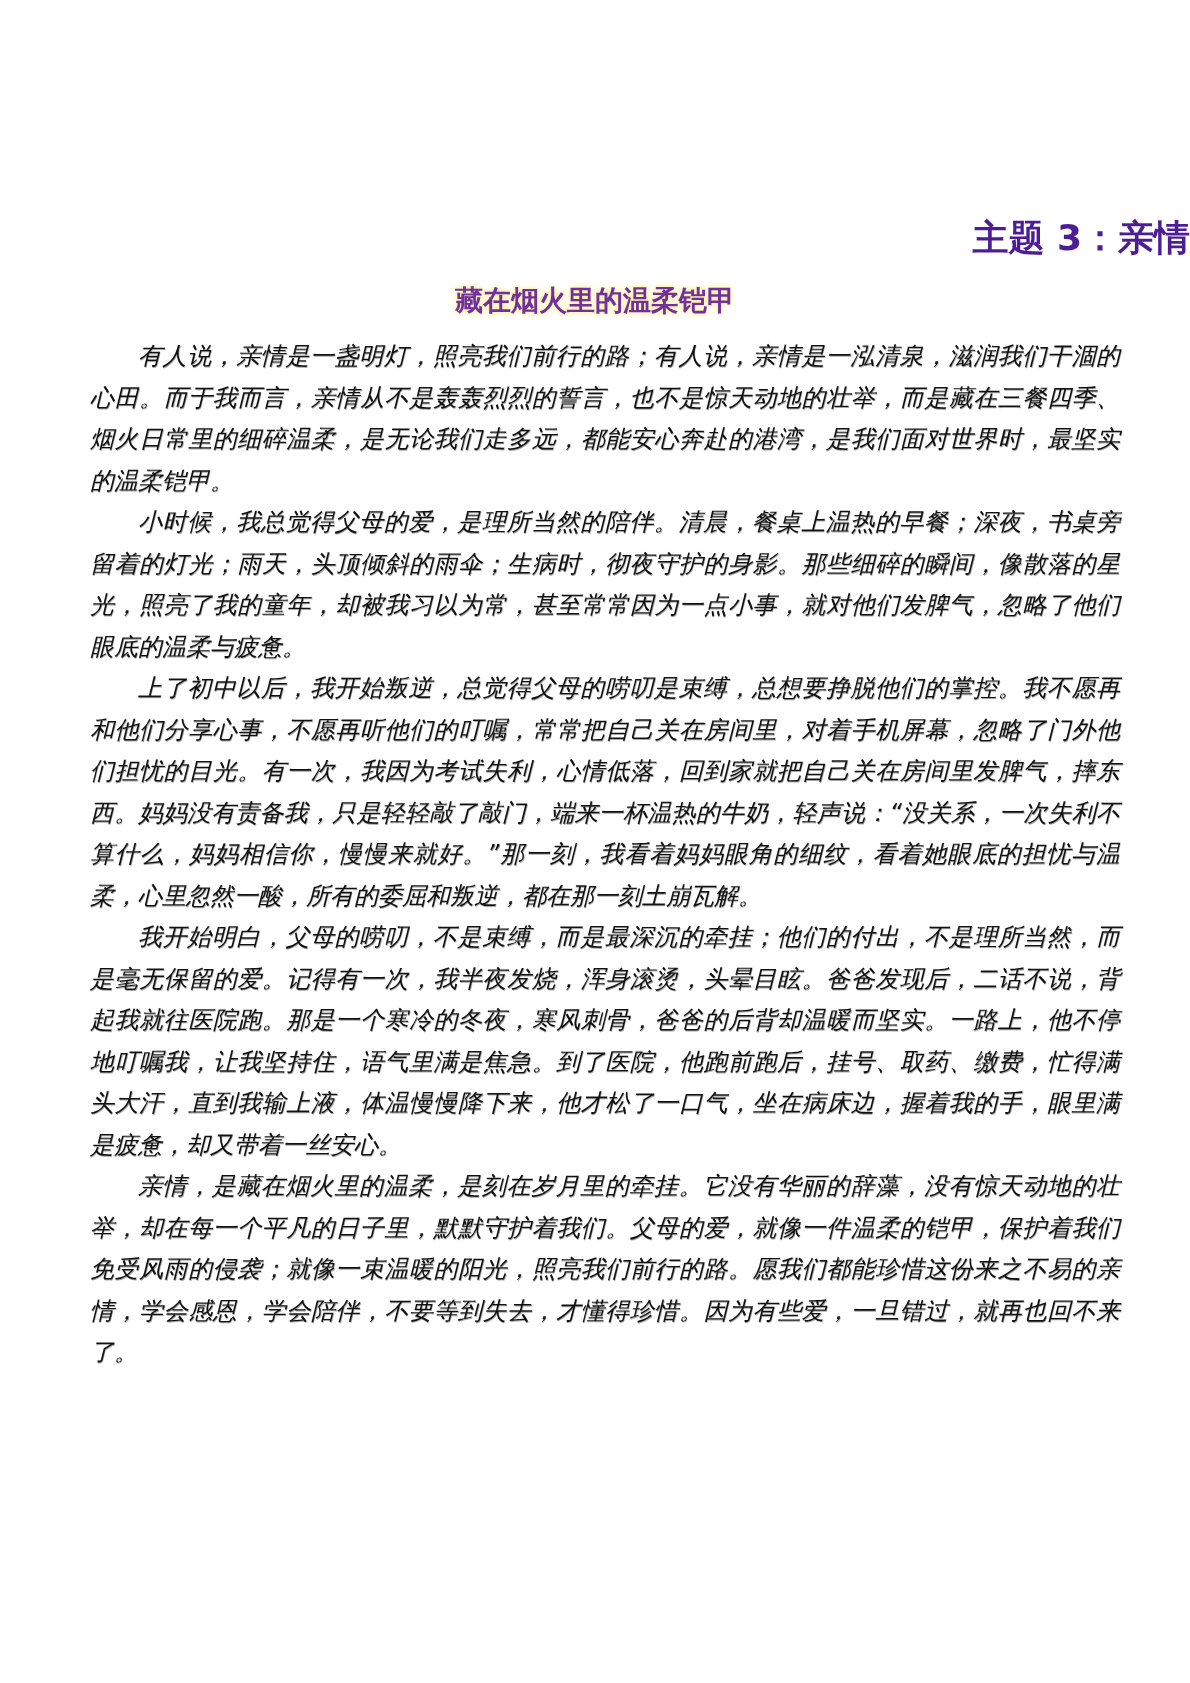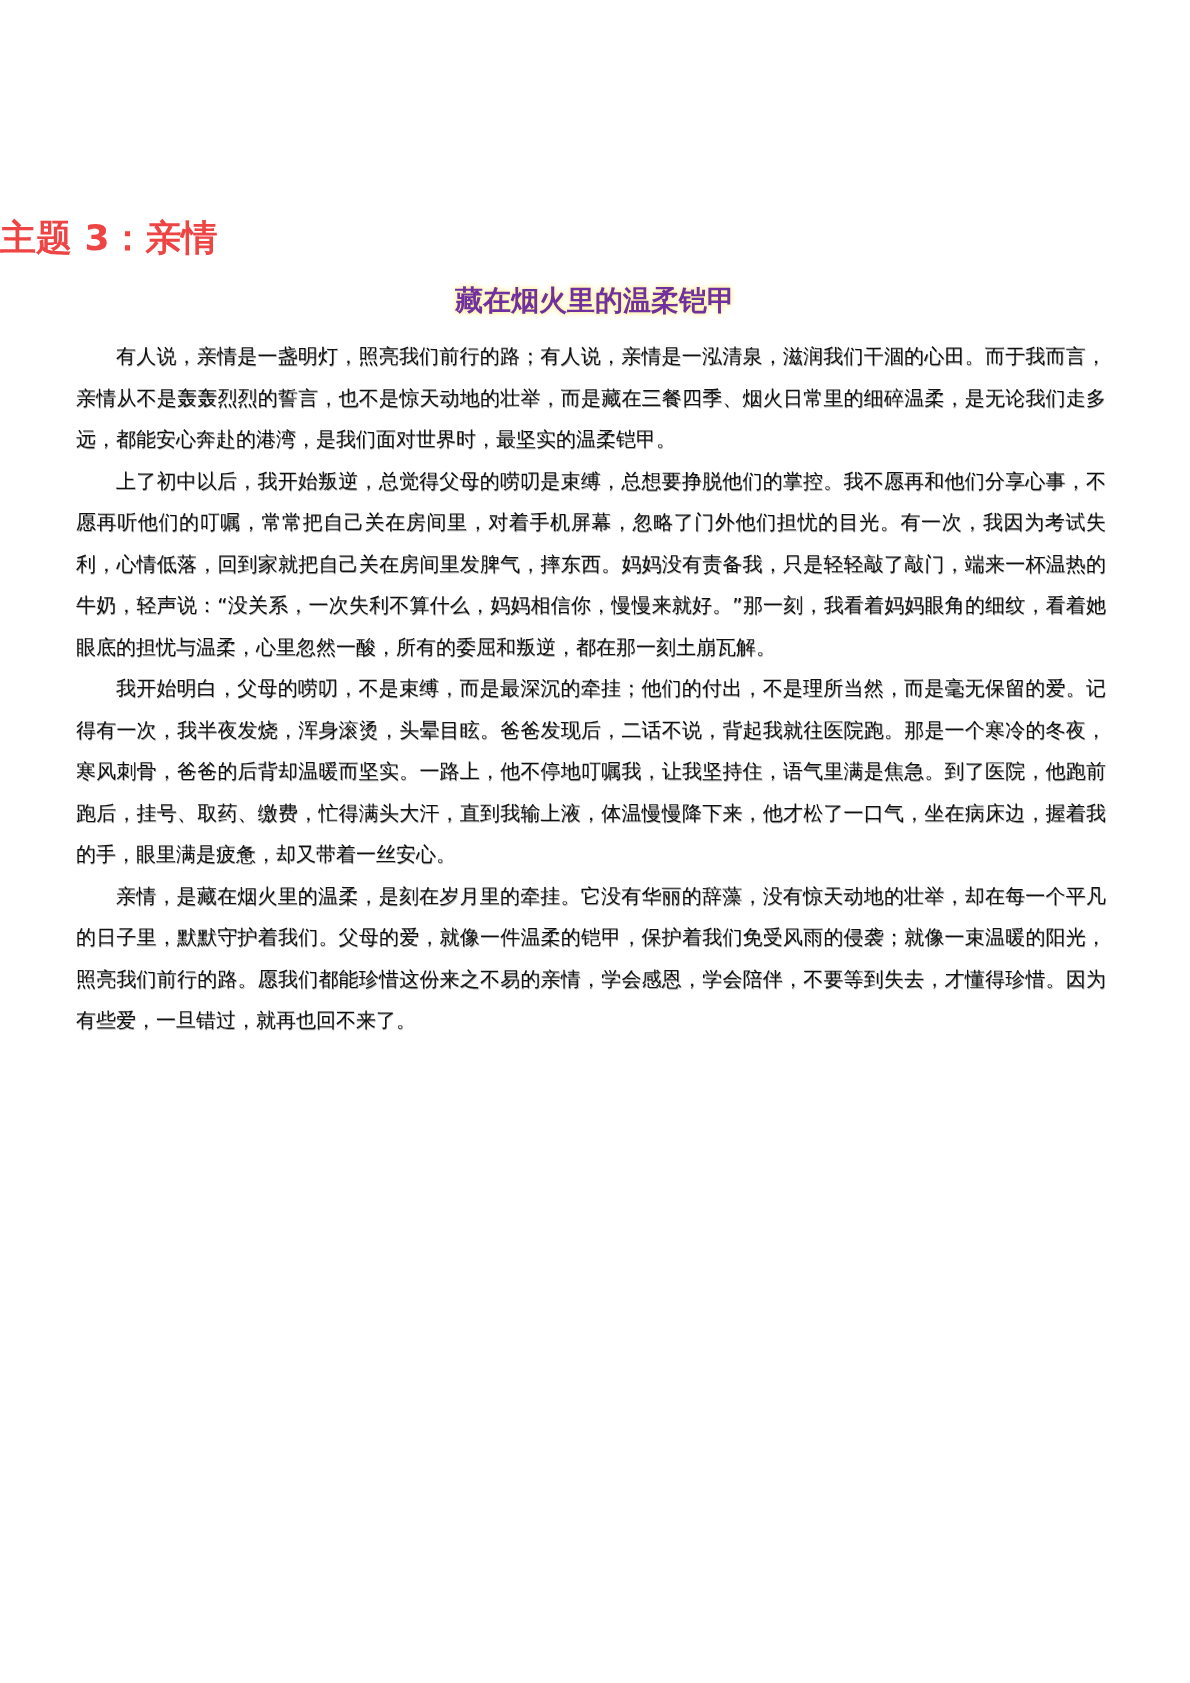--- a/index.html
+++ b/index.html
@@ -39,67 +39,69 @@
     .main-title .seg-year { color: #000000; }
     .main-title .seg-green { color: #00a84f; }
     .main-title .seg-blue { color: #0000ff; }
     .main-title .seg-black { color: #000000; }
 
     .theme-heading {
       position: absolute;
       top: 216px;
       left: 0;
       width: 1190px;
-      text-align: left;
+      text-align: right;
       font-family: "DejaVu Sans", "Liberation Sans", sans-serif;
       font-weight: bold;
       font-size: 36px;
       line-height: 44px;
-      color: #ef4444;
+      color: #4c1d95;
     }
     .essay-title {
       position: absolute;
       top: 280px;
       left: 0;
       width: 1190px;
       text-align: center;
       font-family: "DejaVu Sans", "Liberation Sans", sans-serif;
       font-weight: bold;
       font-size: 28px;
       line-height: 42px;
       color: #7030a0;
       text-shadow: 0 0 4px #fff2a8, 0 0 6px #ffeb8a, 0 0 2px #fff7c8;
     }
     .essay-body {
       position: absolute;
       top: 336px;
-      left: 76px;
+      left: 90px;
       width: 1030px;
       font-family: "DejaVu Sans", "Liberation Sans", sans-serif;
-      font-size: 20px;
+      font-size: 24px;
       line-height: 41.5px;
       color: #111111;
       text-align: justify;
+      font-style: italic;
     }
     .essay-body p {
       margin: 0;
       text-indent: 2em;
       text-shadow: 0.6px 0.6px 0 rgba(0,0,0,0.35);
     }
   </style>
 </head>
 <body>
 
 <div class="page">
 
 
   <div class="theme-heading">主题 3：亲情</div>
 
   <div class="essay-title">藏在烟火里的温柔铠甲</div>
 
   <div class="essay-body">
     <p>有人说，亲情是一盏明灯，照亮我们前行的路；有人说，亲情是一泓清泉，滋润我们干涸的心田。而于我而言，亲情从不是轰轰烈烈的誓言，也不是惊天动地的壮举，而是藏在三餐四季、烟火日常里的细碎温柔，是无论我们走多远，都能安心奔赴的港湾，是我们面对世界时，最坚实的温柔铠甲。</p>
+    <p>小时候，我总觉得父母的爱，是理所当然的陪伴。清晨，餐桌上温热的早餐；深夜，书桌旁留着的灯光；雨天，头顶倾斜的雨伞；生病时，彻夜守护的身影。那些细碎的瞬间，像散落的星光，照亮了我的童年，却被我习以为常，甚至常常因为一点小事，就对他们发脾气，忽略了他们眼底的温柔与疲惫。</p>
     <p>上了初中以后，我开始叛逆，总觉得父母的唠叨是束缚，总想要挣脱他们的掌控。我不愿再和他们分享心事，不愿再听他们的叮嘱，常常把自己关在房间里，对着手机屏幕，忽略了门外他们担忧的目光。有一次，我因为考试失利，心情低落，回到家就把自己关在房间里发脾气，摔东西。妈妈没有责备我，只是轻轻敲了敲门，端来一杯温热的牛奶，轻声说：“没关系，一次失利不算什么，妈妈相信你，慢慢来就好。”那一刻，我看着妈妈眼角的细纹，看着她眼底的担忧与温柔，心里忽然一酸，所有的委屈和叛逆，都在那一刻土崩瓦解。</p>
     <p>我开始明白，父母的唠叨，不是束缚，而是最深沉的牵挂；他们的付出，不是理所当然，而是毫无保留的爱。记得有一次，我半夜发烧，浑身滚烫，头晕目眩。爸爸发现后，二话不说，背起我就往医院跑。那是一个寒冷的冬夜，寒风刺骨，爸爸的后背却温暖而坚实。一路上，他不停地叮嘱我，让我坚持住，语气里满是焦急。到了医院，他跑前跑后，挂号、取药、缴费，忙得满头大汗，直到我输上液，体温慢慢降下来，他才松了一口气，坐在病床边，握着我的手，眼里满是疲惫，却又带着一丝安心。</p>
     <p>亲情，是藏在烟火里的温柔，是刻在岁月里的牵挂。它没有华丽的辞藻，没有惊天动地的壮举，却在每一个平凡的日子里，默默守护着我们。父母的爱，就像一件温柔的铠甲，保护着我们免受风雨的侵袭；就像一束温暖的阳光，照亮我们前行的路。愿我们都能珍惜这份来之不易的亲情，学会感恩，学会陪伴，不要等到失去，才懂得珍惜。因为有些爱，一旦错过，就再也回不来了。</p>
   </div>
 
 </div>
 
 </body></html>

